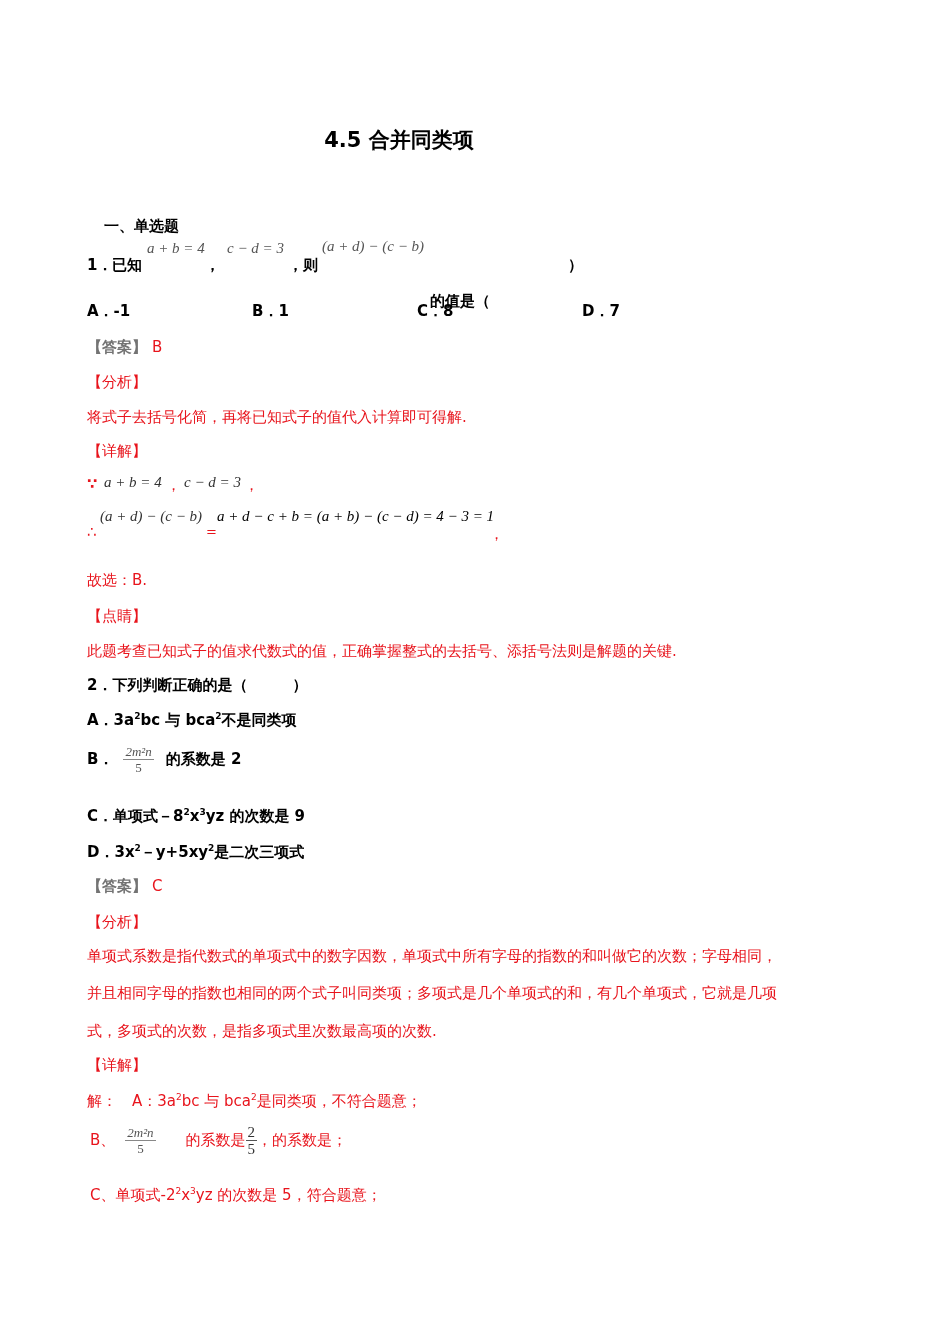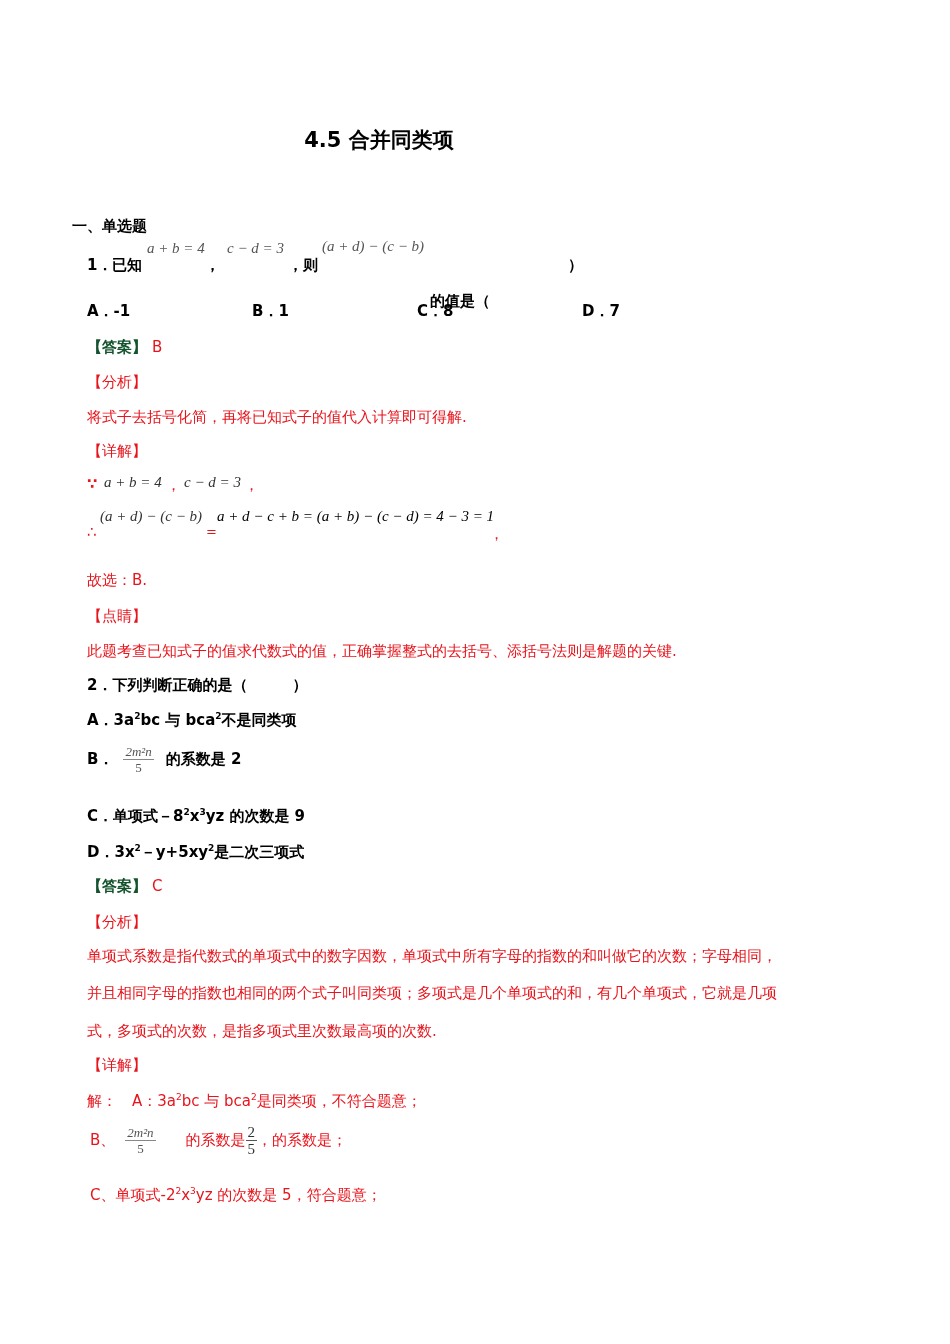--- a/index.html
+++ b/index.html
@@ -1,37 +1,37 @@
 <!DOCTYPE html>
 <html><head>
   <meta charset="utf-8">
   <style>
     html, body { margin:0; padding:0; background:#ffffff; }
     body { width:950px; height:1344px; position:relative; overflow:hidden;
            font-family:"DejaVu Sans","Liberation Sans",sans-serif; color:#000; }
     .abs { position:absolute; white-space:nowrap; }
-    .title { left:0; width:758px; top:126px; text-align:center; font-size:21px; font-weight:bold; }
+    .title { left:0; width:758px; top:126px; text-align:center; font-size:21px; font-weight:bold;padding-left:20px; }
     .b { font-weight:bold; font-size:15px; }
     .red { color:#e8141c; font-size:15px; }
-    .redb { color:#14532d; font-size:15px; font-weight:bold; }
+    .redb { color:#737373; font-size:15px; font-weight:bold; }
     .math { font-family:"Liberation Serif","DejaVu Serif",serif; font-style:italic; color:#555; font-size:15px; }
     sup { font-size:9px; vertical-align:6px; }
     .frac { display:inline-flex; flex-direction:column; align-items:center; font-family:"Liberation Serif",serif; color:#555; font-size:13px; line-height:15px; }
     .frac .num { border-bottom:1px solid #888; padding:0 2px; font-style:italic; }
     .frac2 { display:inline-flex; flex-direction:column; align-items:center; font-family:"Liberation Serif",serif; color:#333; font-size:15px; line-height:16px; }
     .frac2 .num { border-bottom:1px solid #555; padding:0 2px; }
   </style>
 </head>
 <body>
 
 <div>
 
   <div class="abs title">4.5 合并同类项</div>
 
-  <div class="abs b" style="left:72px;top:217px;">一、单选题</div>
+  <div class="abs b" style="left:104px;top:217px;">一、单选题</div>
 
   <div>
     <span class="abs b" style="left:87px;top:256px;">1．</span>
     <span class="abs b" style="left:112px;top:256px;">已知</span>
     <span class="abs math" style="left:147px;top:240px;">a + b = 4</span>
     <span class="abs b" style="left:205px;top:256px;">，</span>
     <span class="abs math" style="left:227px;top:240px;">c − d = 3</span>
     <span class="abs b" style="left:288px;top:256px;">，则</span>
     <span class="abs math" style="left:322px;top:238px;">(a + d) − (c − b)</span>
     <span class="abs b" style="left:430px;top:256px;margin-top:36px;">的值是（</span>

